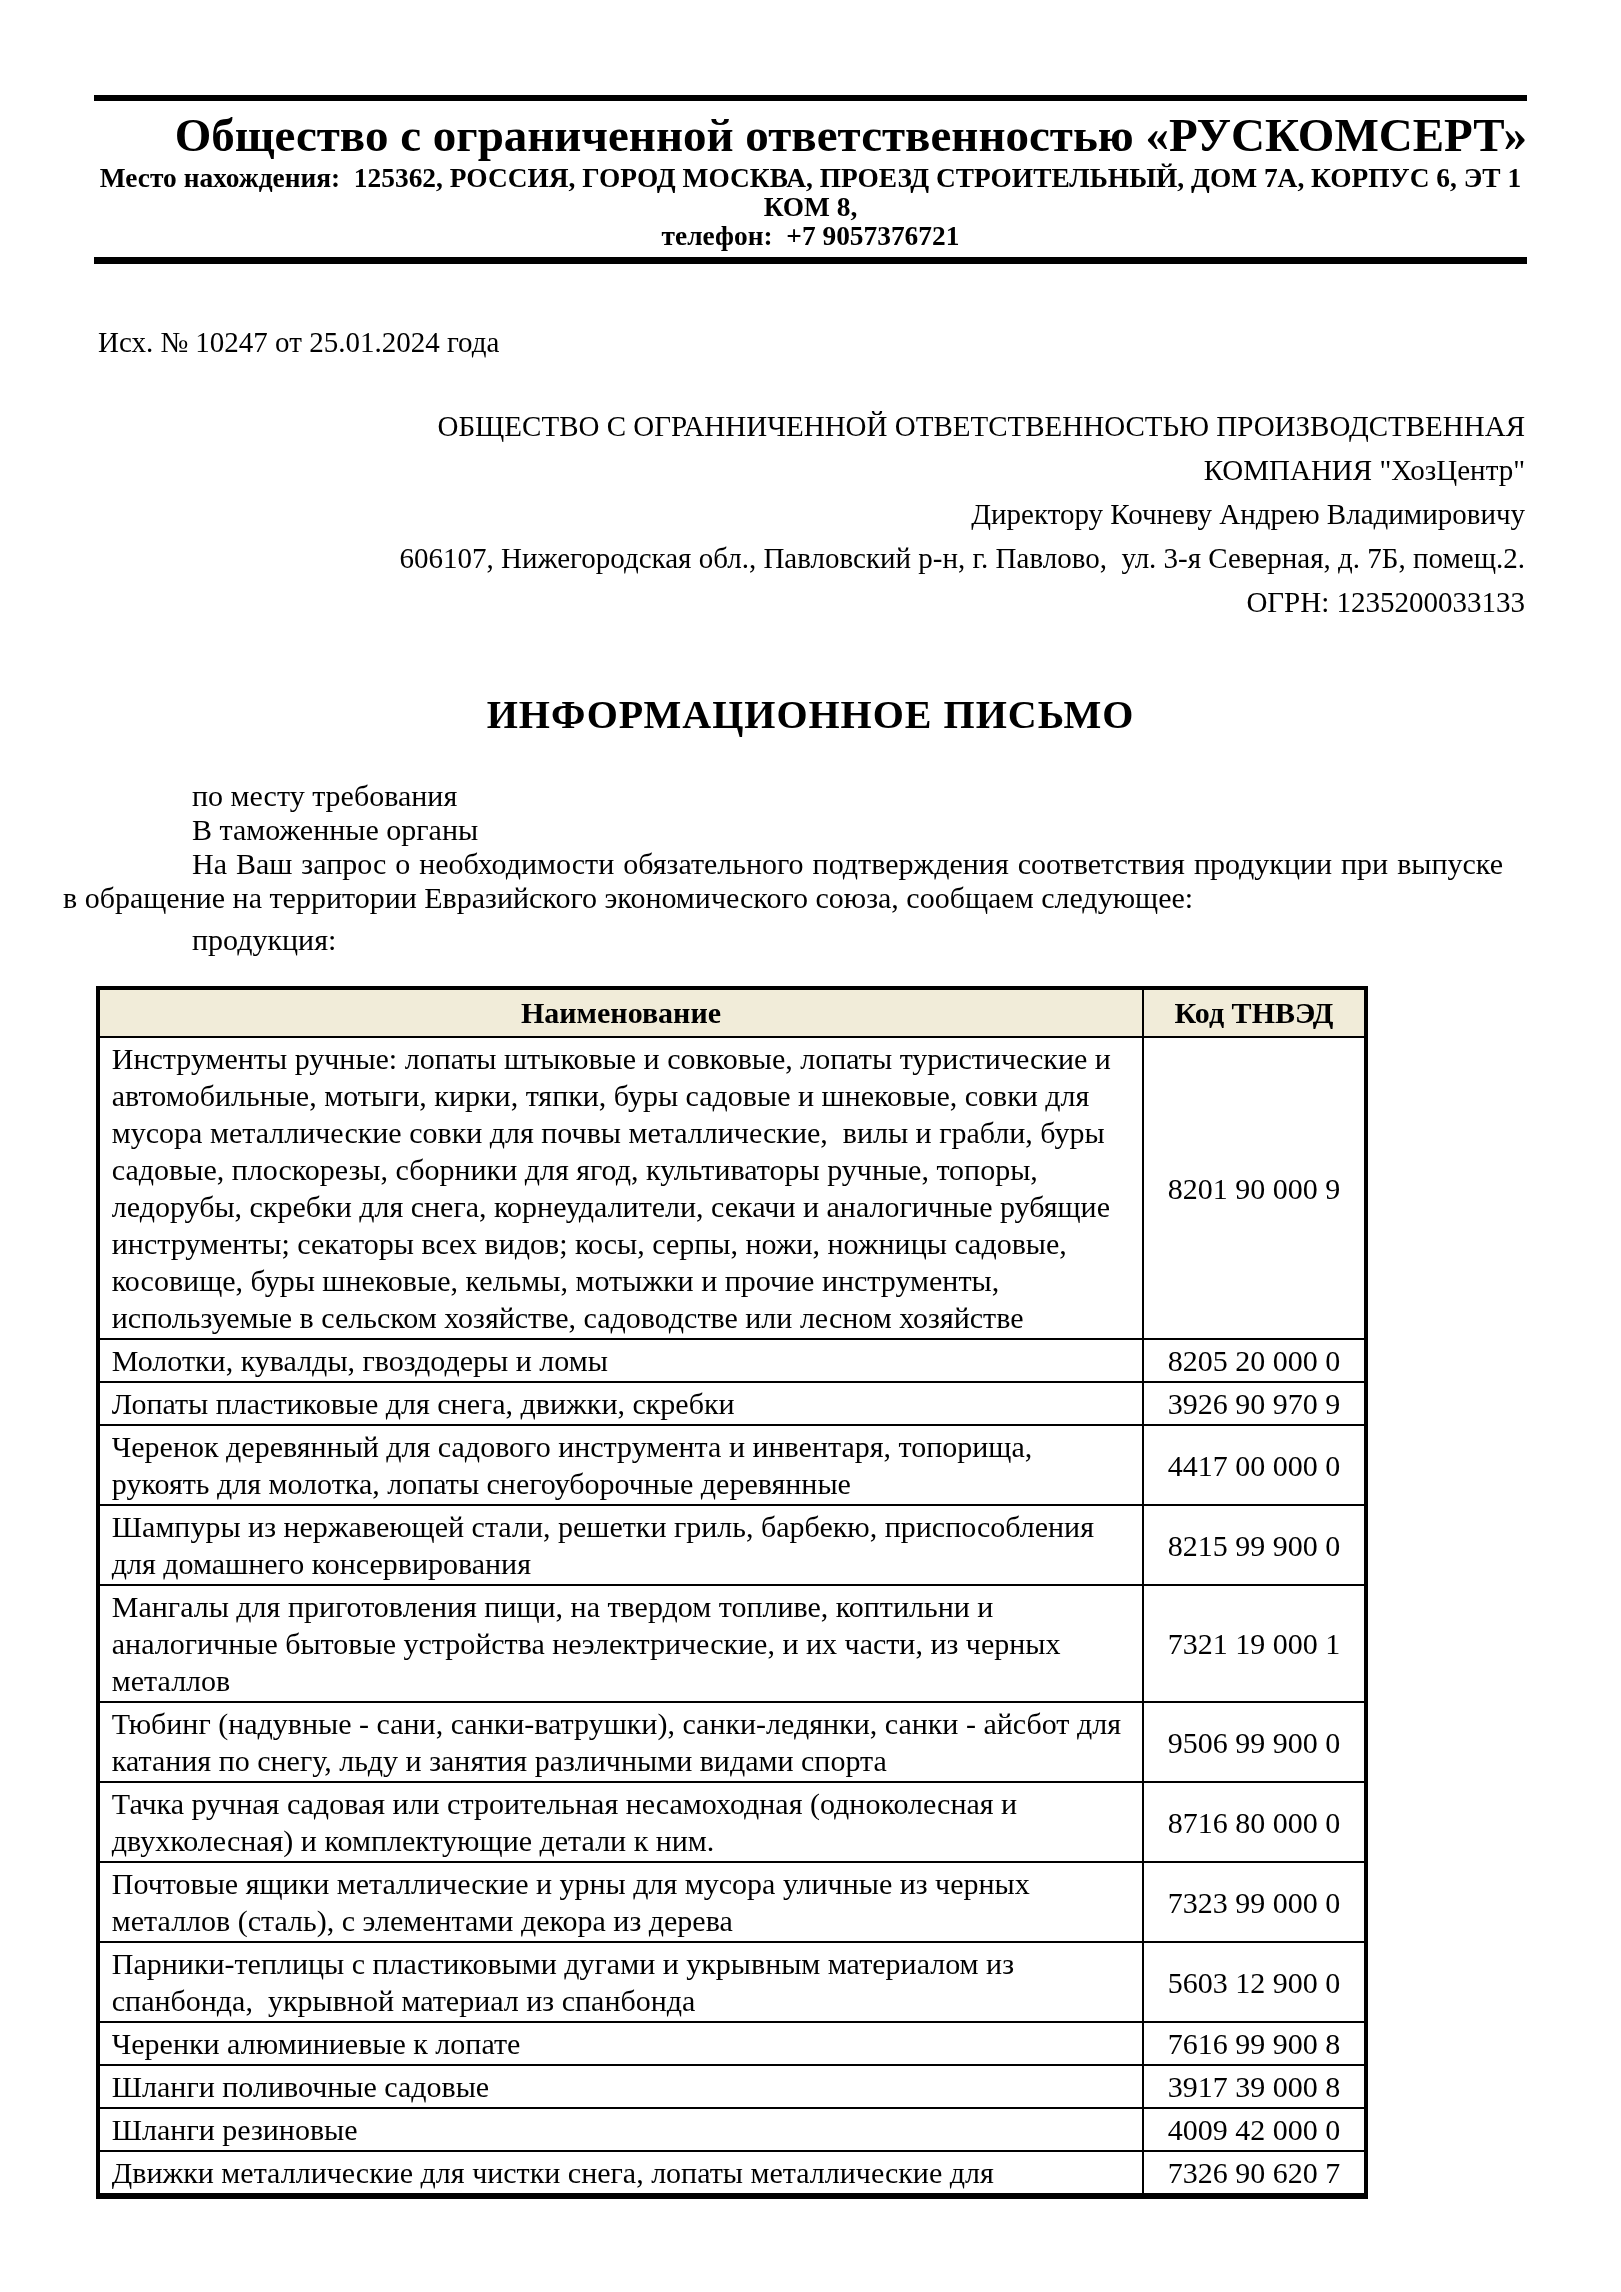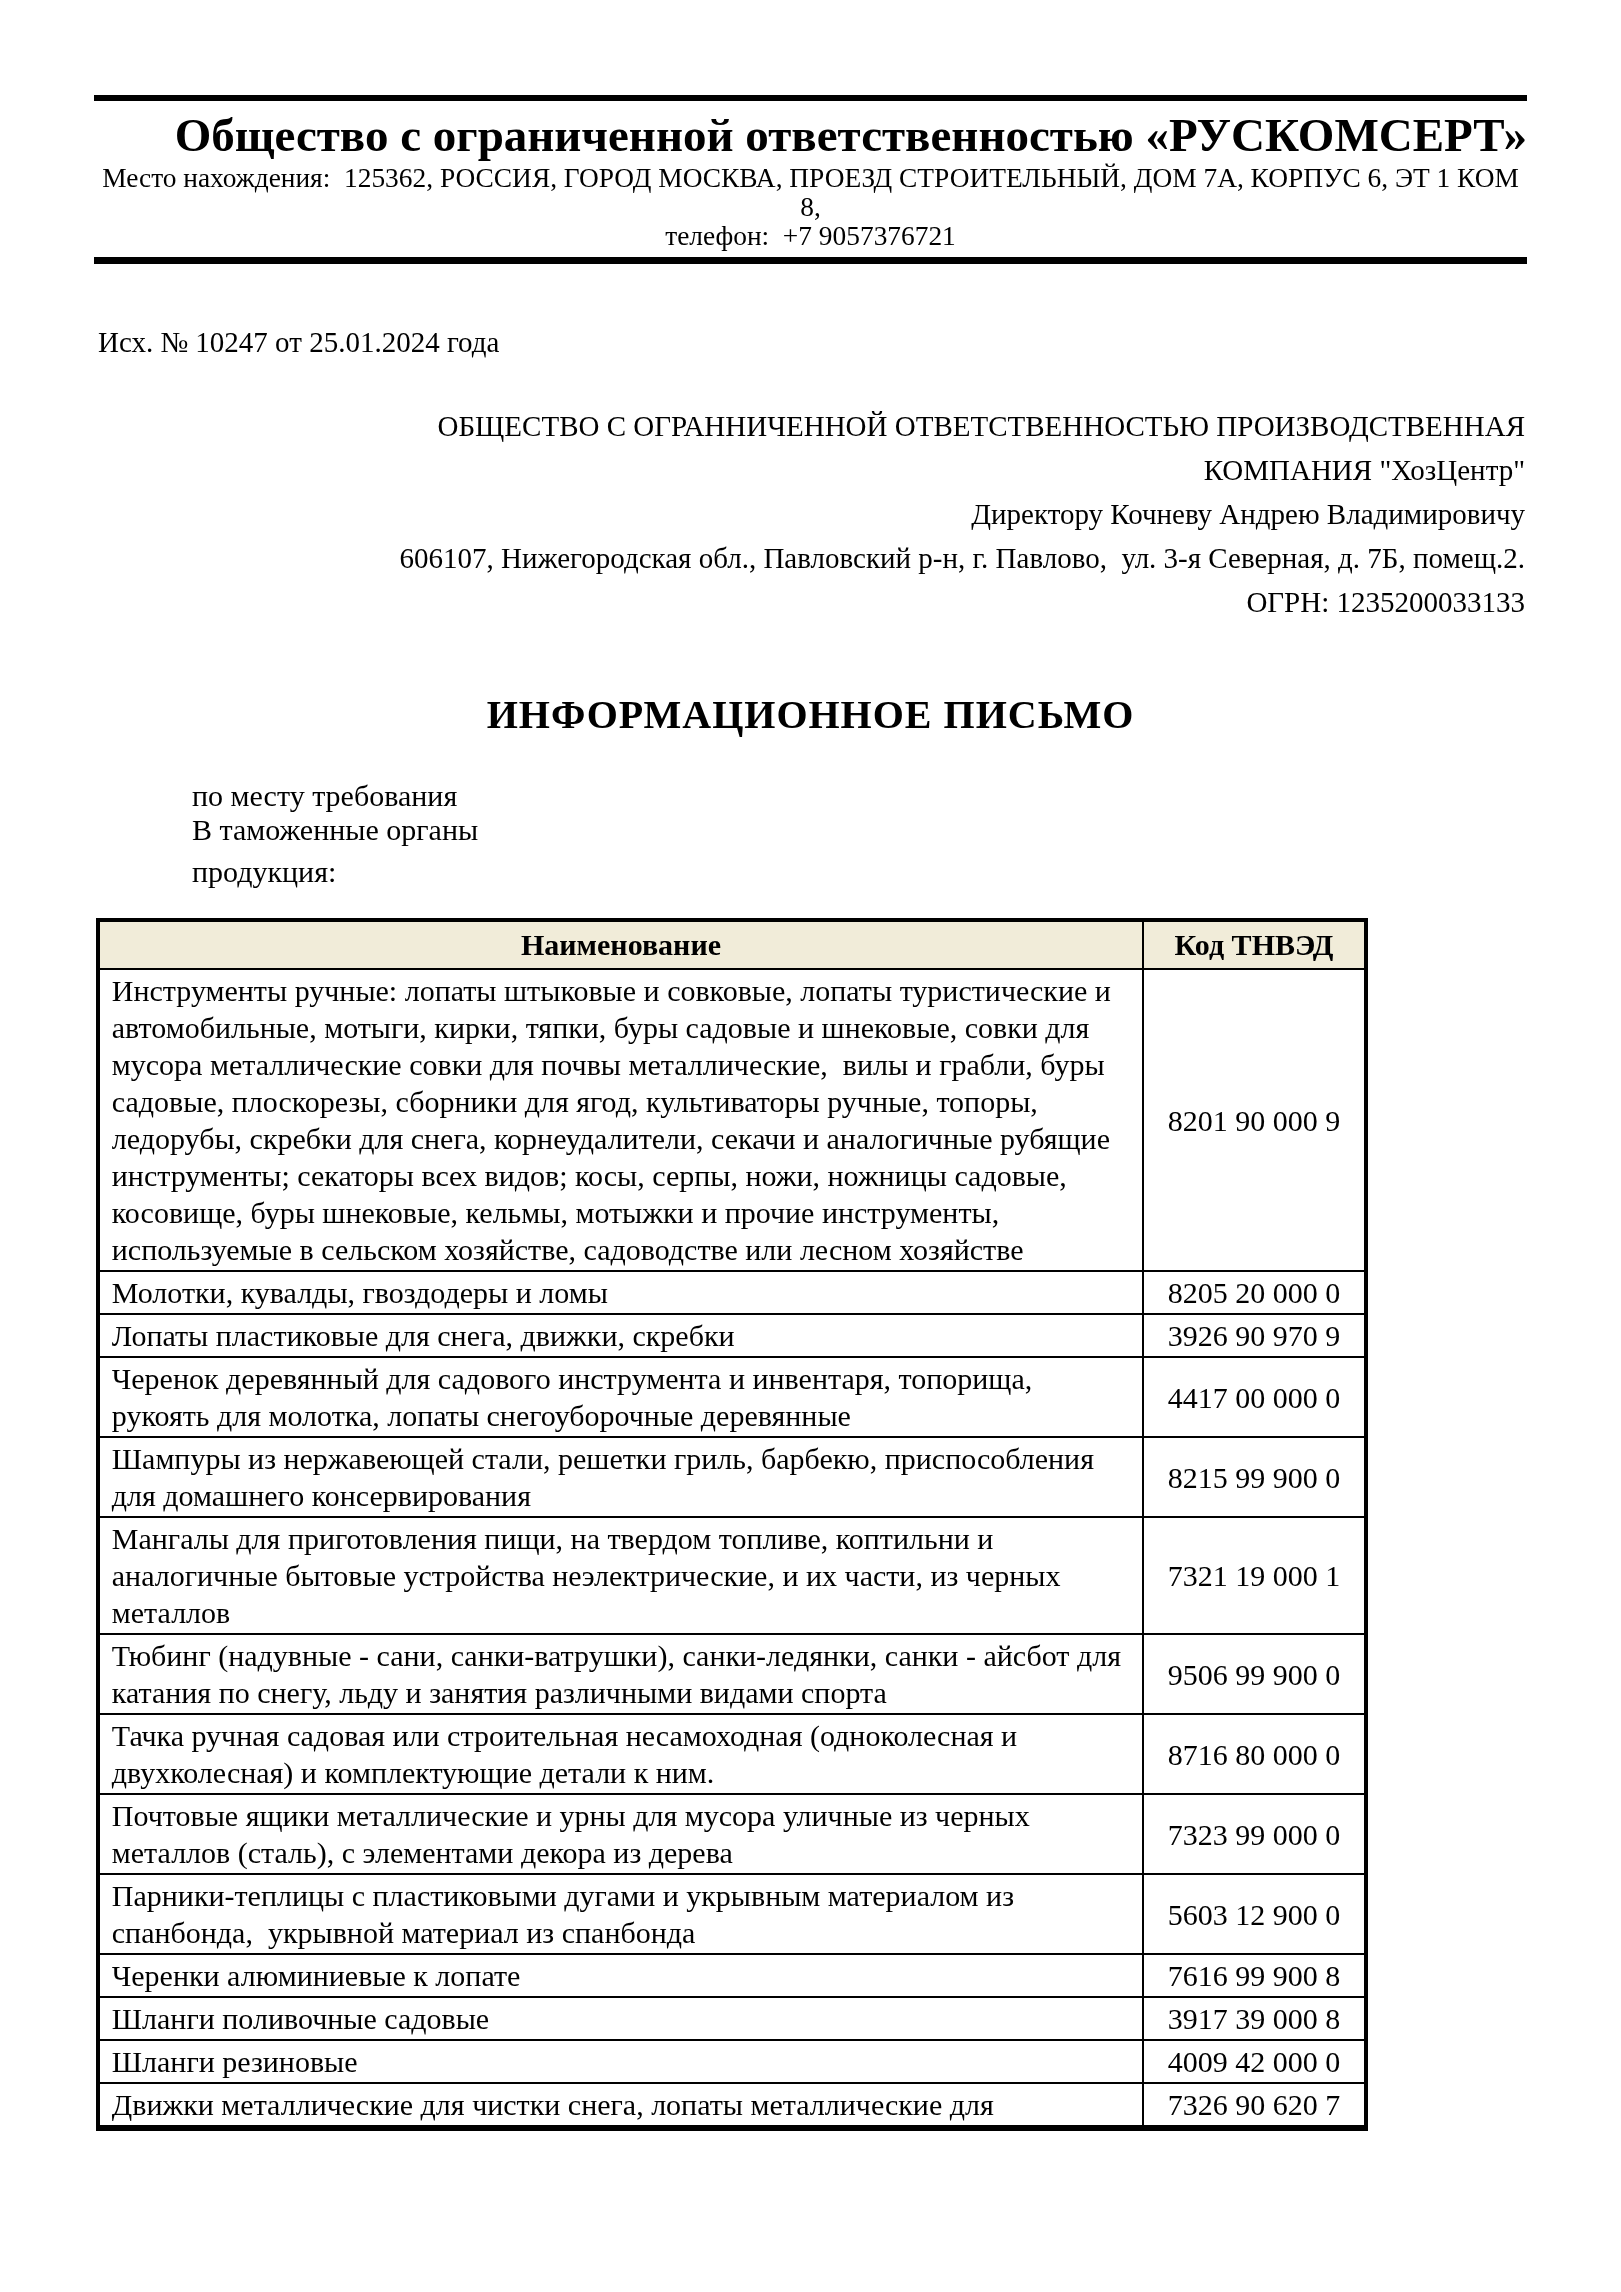--- a/index.html
+++ b/index.html
@@ -13,21 +13,21 @@
   .page{width:1621px;height:2293px;}
   
   .letterhead{margin:95px 94px 0 94px;}
   .rule{height:0;border-top:6.9px solid #000;}
   .rule-bottom{border-top:7.8px solid #000;margin-top:5.9px;}
   .company{
     font-size:47px;font-weight:bold;text-align:right;
     line-height:57px;margin-top:5.9px;white-space:nowrap;
   }
   .addr{
-    font-size:27.4px;line-height:29px;text-align:center;white-space:pre-wrap;
+    font-size:27.4px;line-height:29px;text-align:center;white-space:pre-wrap;font-weight:bold;
   }
   
   .ref-line{margin:61px 96px 0 98px;font-size:29px;line-height:35px;}
   
   .recipient{
     margin:44px 96px 0 96px;text-align:right;
     font-size:29px;line-height:44px;
   }
   .recipient div{white-space:pre-wrap;}
   
@@ -88,20 +88,21 @@
     <div>Директору Кочневу Андрею Владимировичу</div>
     <div>606107, Нижегородская обл., Павловский р-н, г. Павлово,  ул. 3-я Северная, д. 7Б, помещ.2.</div>
     <div>ОГРН: 1235200033133</div>
   </div>
 
   <div class="title">ИНФОРМАЦИОННОЕ ПИСЬМО</div>
 
   <div class="body-block">
     <div class="body-line">по месту требования</div>
     <div class="body-line">В таможенные органы</div>
+    <div class="body-par">На Ваш запрос о необходимости обязательного подтверждения соответствия продукции при выпуске в обращение на территории Евразийского экономического союза, сообщаем следующее:</div>
     <div class="body-line products-label">продукция:</div>
   </div>
 
   <table class="products">
     <colgroup>
         <col class="c1">
         <col class="c2">
       </colgroup>
     <thead>
       <tr>

